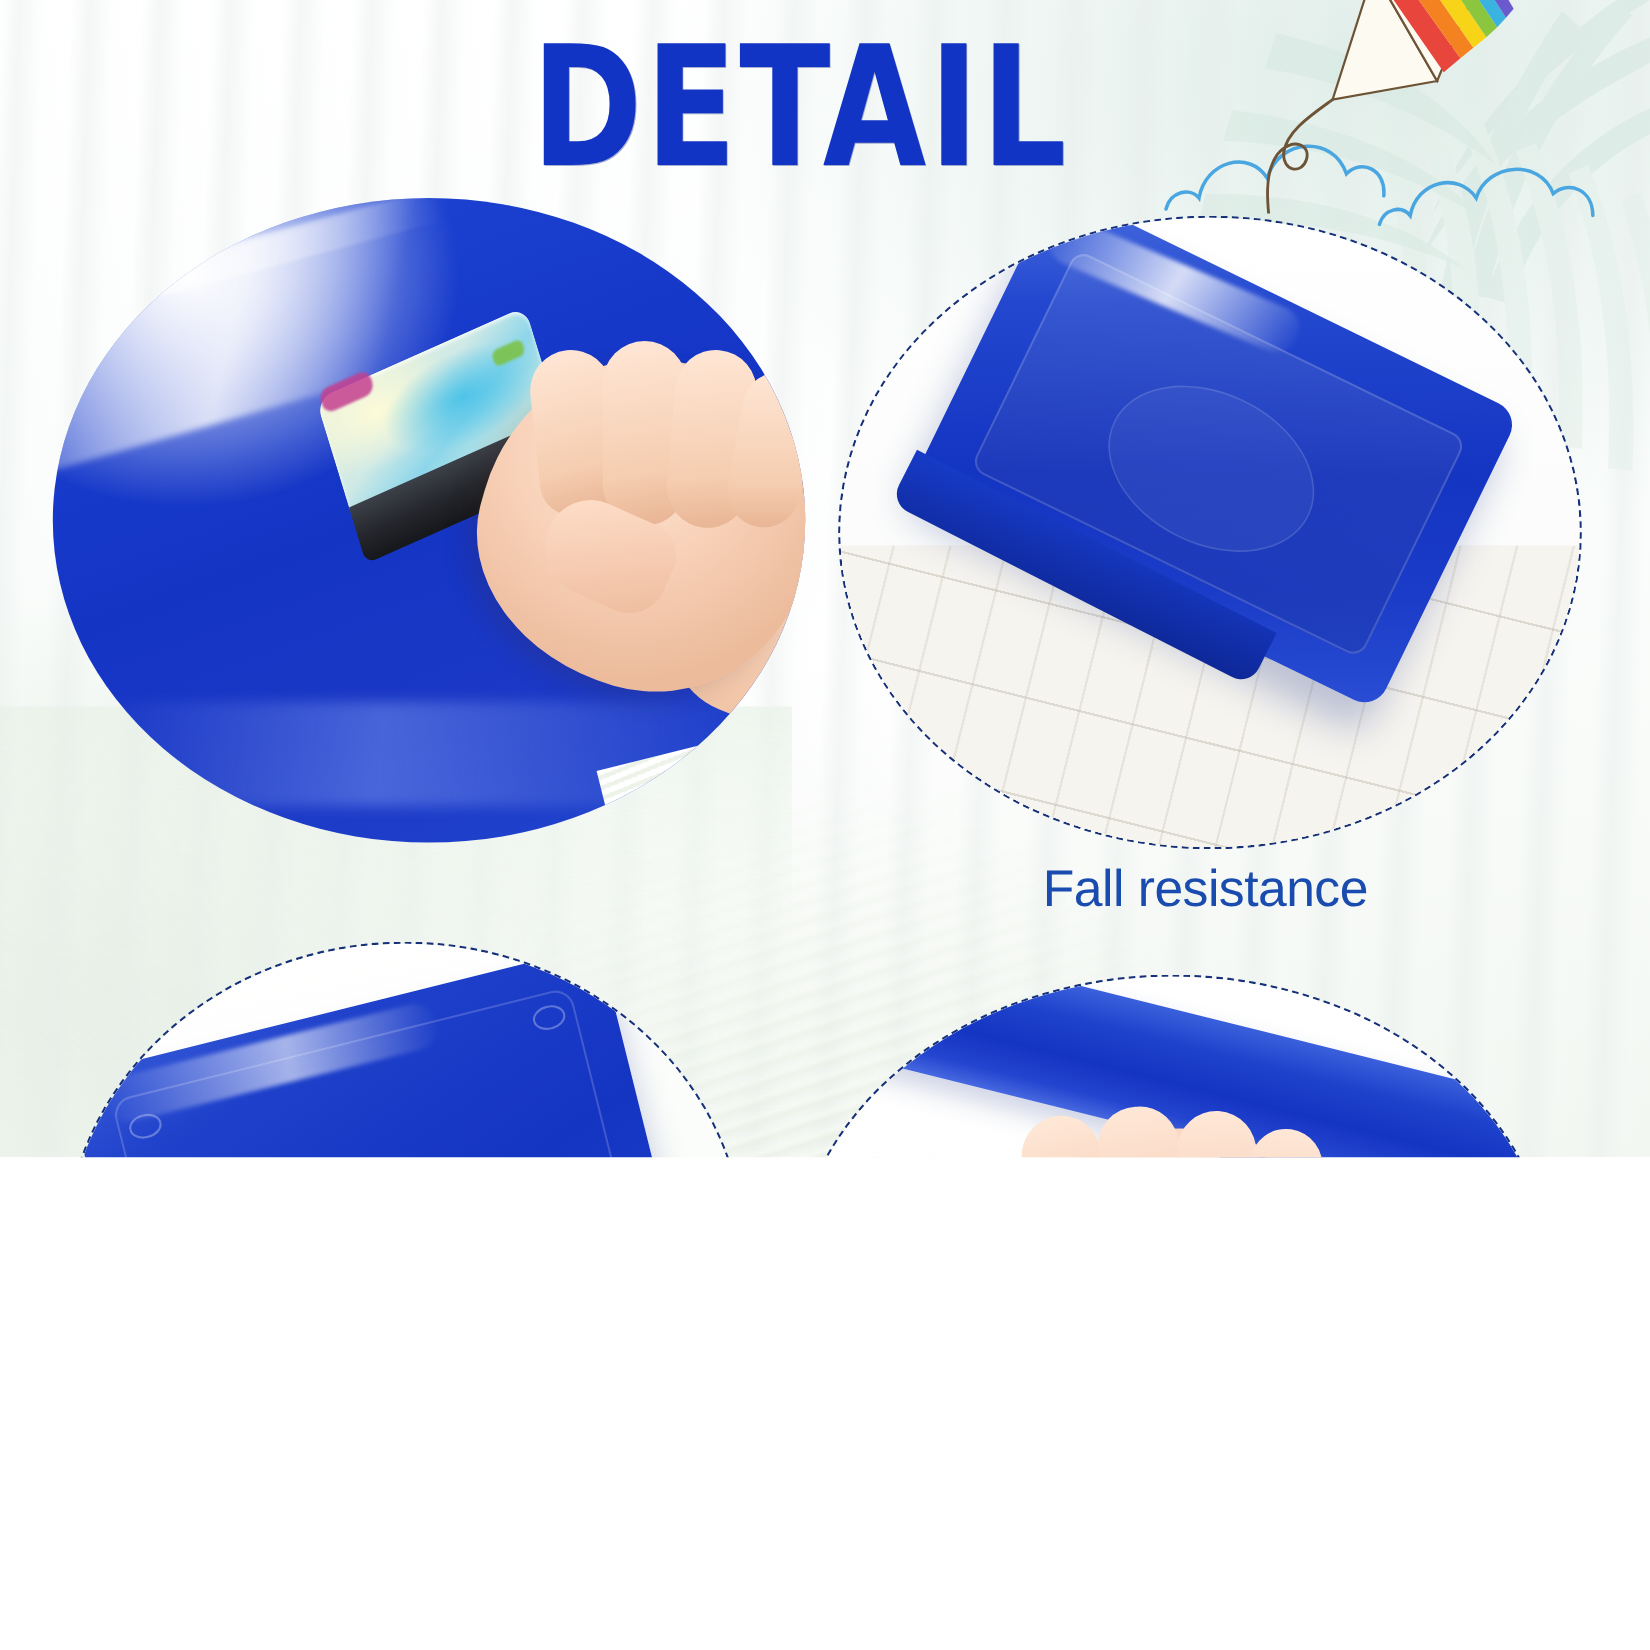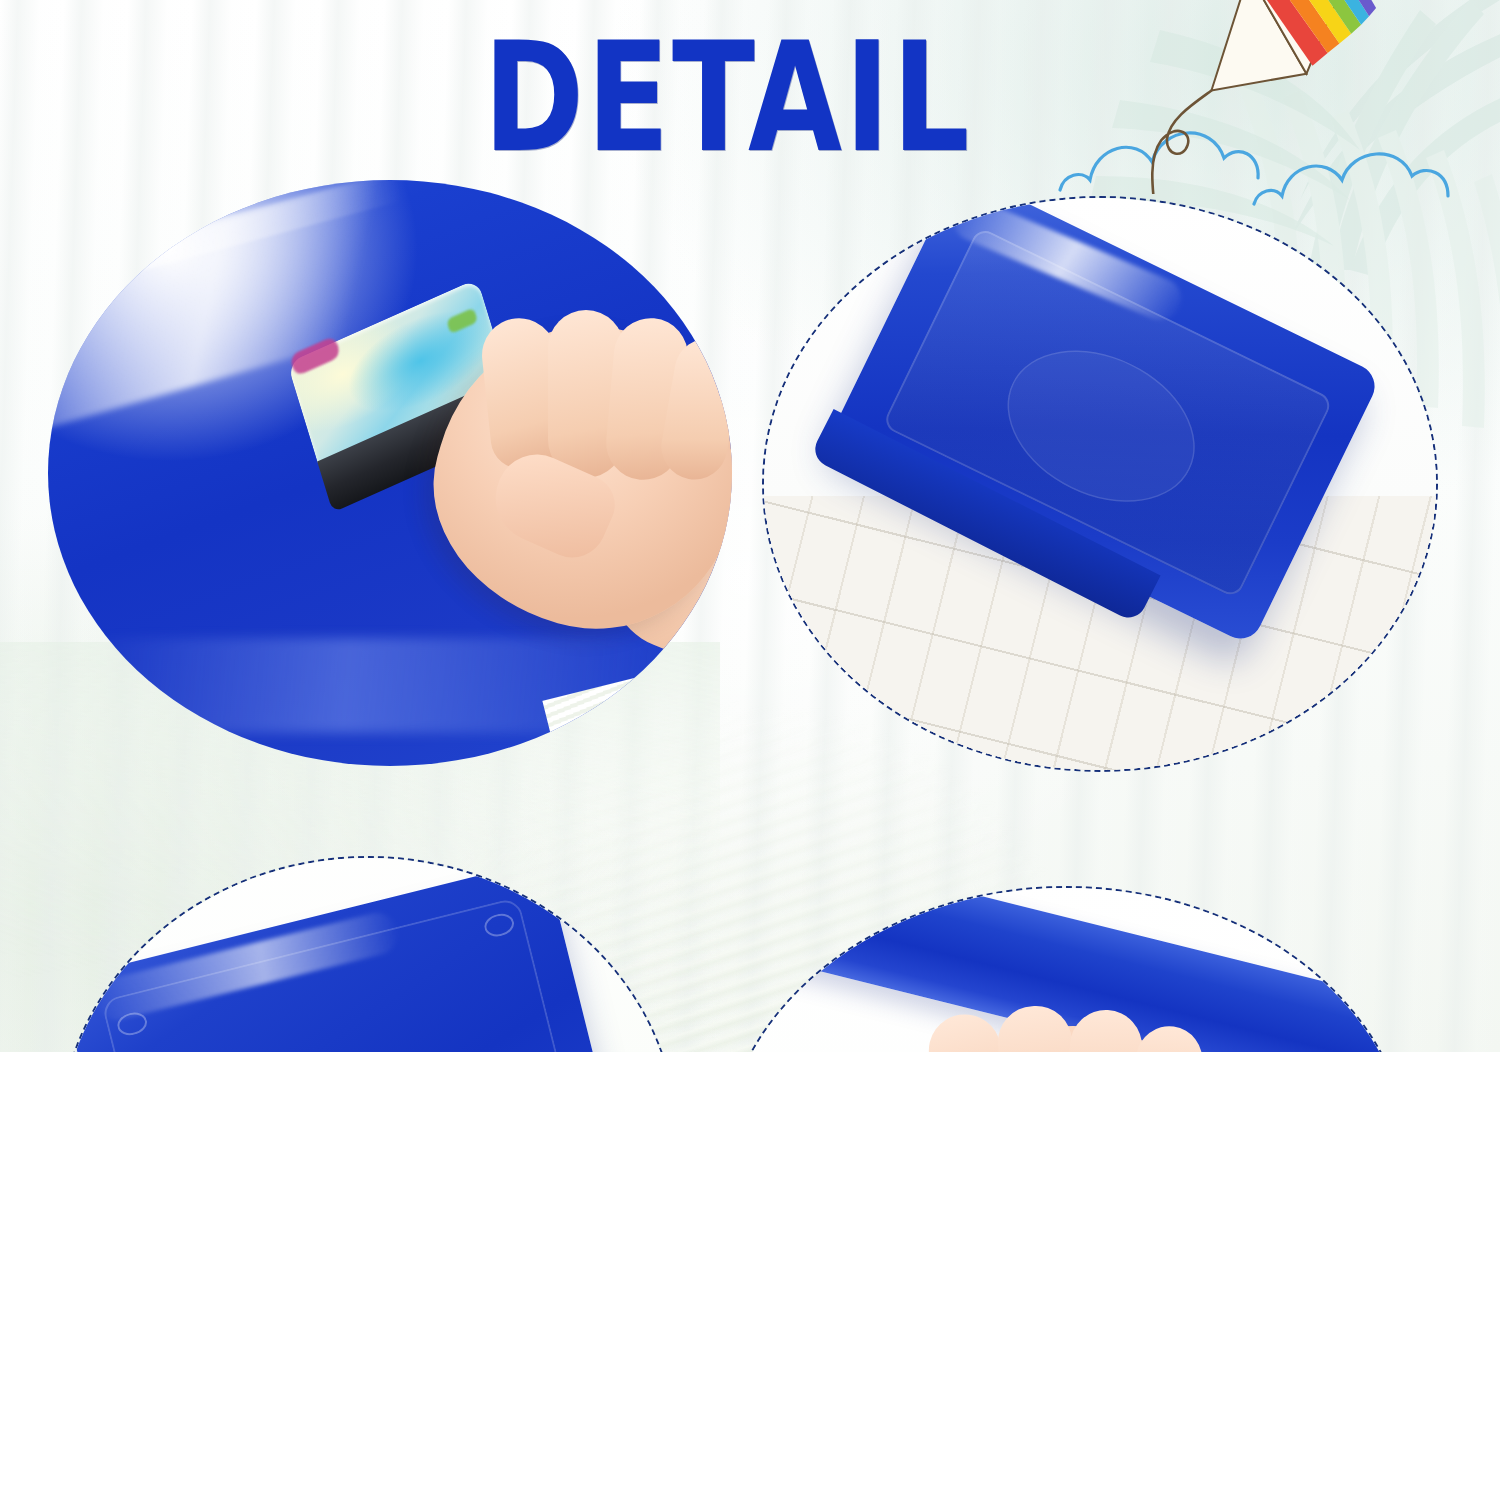--- a/index.html
+++ b/index.html
@@ -469,14 +469,15 @@
         <div class="palm"></div>
         <div class="gfg g1"></div>
         <div class="gfg g2"></div>
         <div class="gfg g3"></div>
         <div class="gfg g4"></div>
         <div class="thumb-grip"></div>
       </div>
     </div>
   </div>
 
+  <div class="caption" id="cap-fall">Fall resistance</div>
 
 </div>
 
 </body></html>

